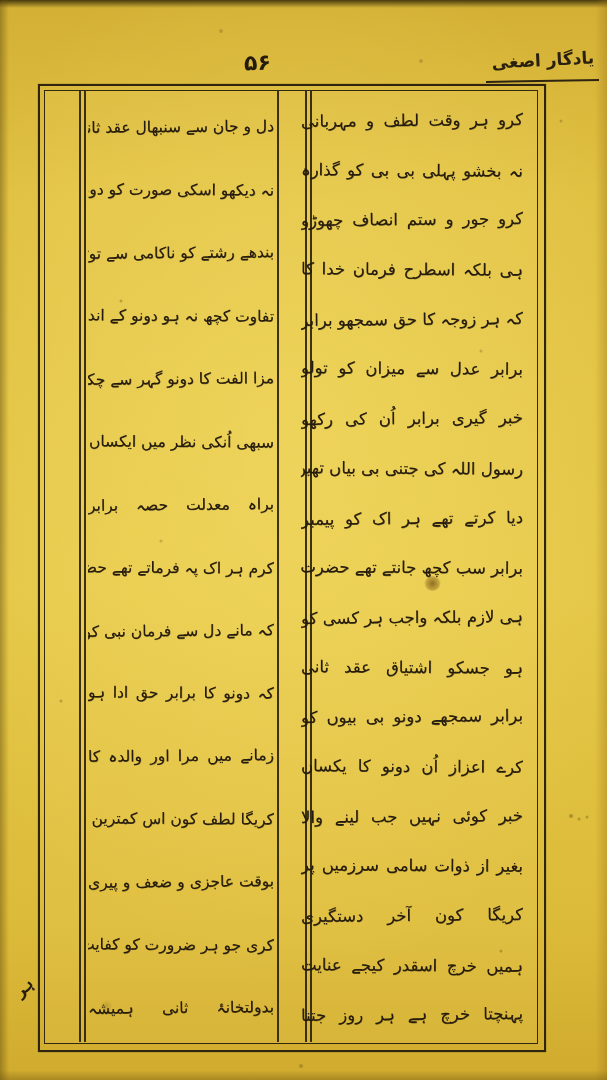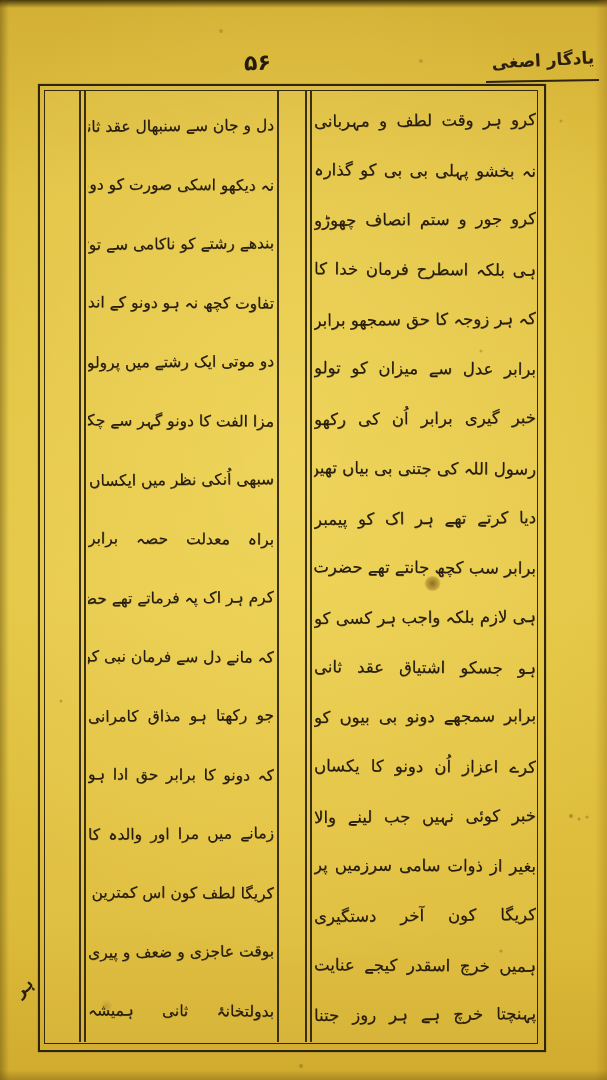--- a/index.html
+++ b/index.html
@@ -37,21 +37,21 @@
   .title{position:absolute;left:484px;top:50px;width:118px;
     font-size:17px;font-weight:bold;color:#2b2010;direction:rtl;text-align:center;
     transform:rotate(-3deg);letter-spacing:0.5px;}
   .title-underline{position:absolute;left:486px;top:80px;width:113px;height:2px;
     background:#2e2410;transform:rotate(-1deg);}
   .pagenum{position:absolute;left:244px;top:50px;font-size:22px;font-weight:bold;
     color:#241b0c;transform:rotate(-2deg);}
 
   
   .col{position:absolute;top:96px;height:944px;display:flex;flex-direction:column;}
-  .col-right{left:314px;width:222px;}
+  .col-right{left:301px;width:222px;}
   .col-left{left:88px;width:186px;}
   .line{flex:1;display:flex;align-items:center;overflow:hidden;
     direction:rtl;color:#261c0d;
     text-shadow:0.4px 0.4px 0 rgba(38,28,13,0.55);}
   .line > span{display:block;width:100%;text-align:justify;text-align-last:justify;
     white-space:nowrap;}
   .col-right .line{font-size:16.5px;}
   .col-left .line{font-size:15.5px;}
   .line:nth-child(odd){transform:rotate(-0.5deg);}
   .line:nth-child(even){transform:rotate(0.4deg);}
@@ -161,51 +161,48 @@
     <div class="line">
         <span>نہ دیکھو اسکی صورت کو دوبارہ</span>
       </div>
     <div class="line">
         <span>بندھے رشتے کو ناکامی سے توڑو</span>
       </div>
     <div class="line">
         <span>تفاوت کچھ نہ ہو دونو کے اندر</span>
       </div>
     <div class="line">
-        <span>دو موتی ایک رشتے میں پرولو</span>
-      </div>
-    <div class="line">
         <span>مزا الفت کا دونو گہر سے چکھو</span>
       </div>
     <div class="line">
         <span>سبھی اُنکی نظر میں ایکساں تھیں</span>
       </div>
     <div class="line">
         <span>براہ معدلت حصہ برابر</span>
       </div>
     <div class="line">
         <span>کرم ہر اک پہ فرماتے تھے حضرت</span>
       </div>
     <div class="line">
         <span>کہ مانے دل سے فرمان نبی کو</span>
       </div>
     <div class="line">
-        <span>جو رکھتا ہو مذاق کامرانی</span>
-      </div>
-    <div class="line">
         <span>کہ دونو کا برابر حق ادا ہو</span>
       </div>
     <div class="line">
         <span>زمانے میں مرا اور والدہ کا</span>
       </div>
     <div class="line">
         <span>کریگا لطف کون اس کمترین پر</span>
       </div>
     <div class="line">
         <span>بوقت عاجزی و ضعف و پیری</span>
+      </div>
+    <div class="line">
+        <span>کری جو ہر ضرورت کو کفایت</span>
       </div>
     <div class="line">
         <span>بدولتخانۂ ثانی ہمیشہ</span>
       </div>
   </div>
 
   <div class="catchword">ہر</div>
 
   <div class="stain1"></div>
   <div class="stain2"></div>

